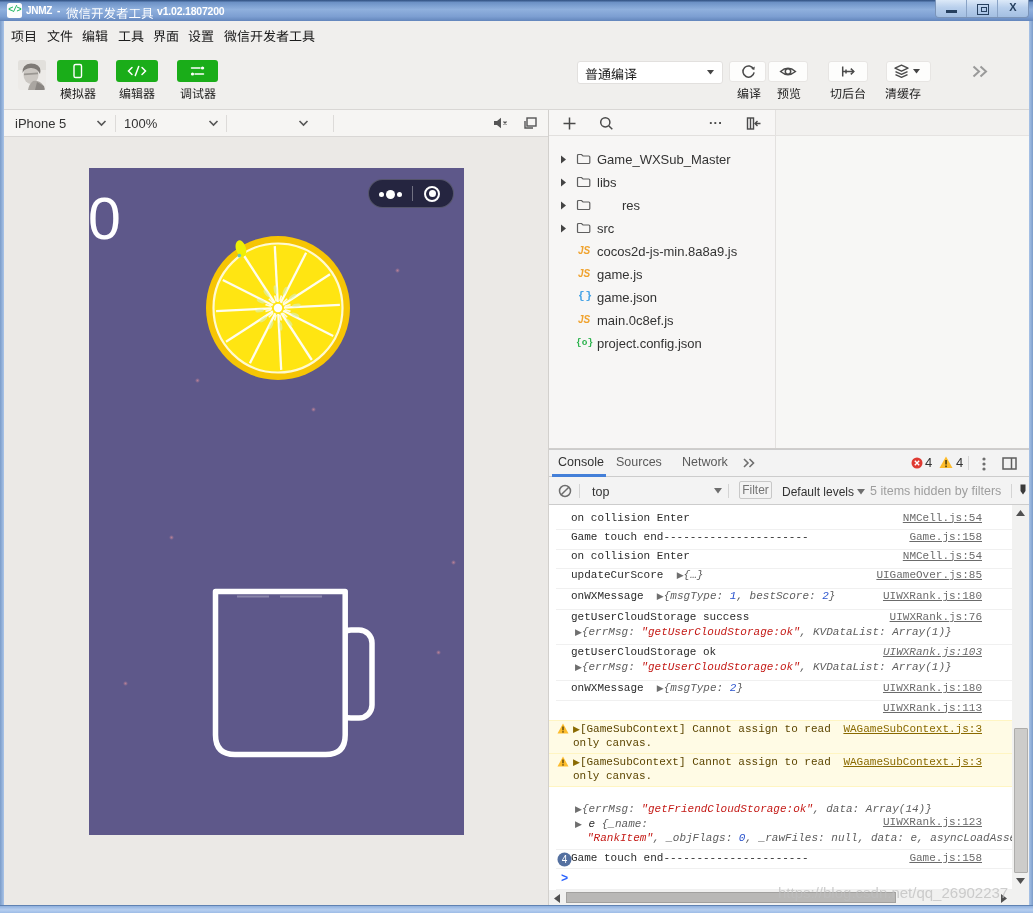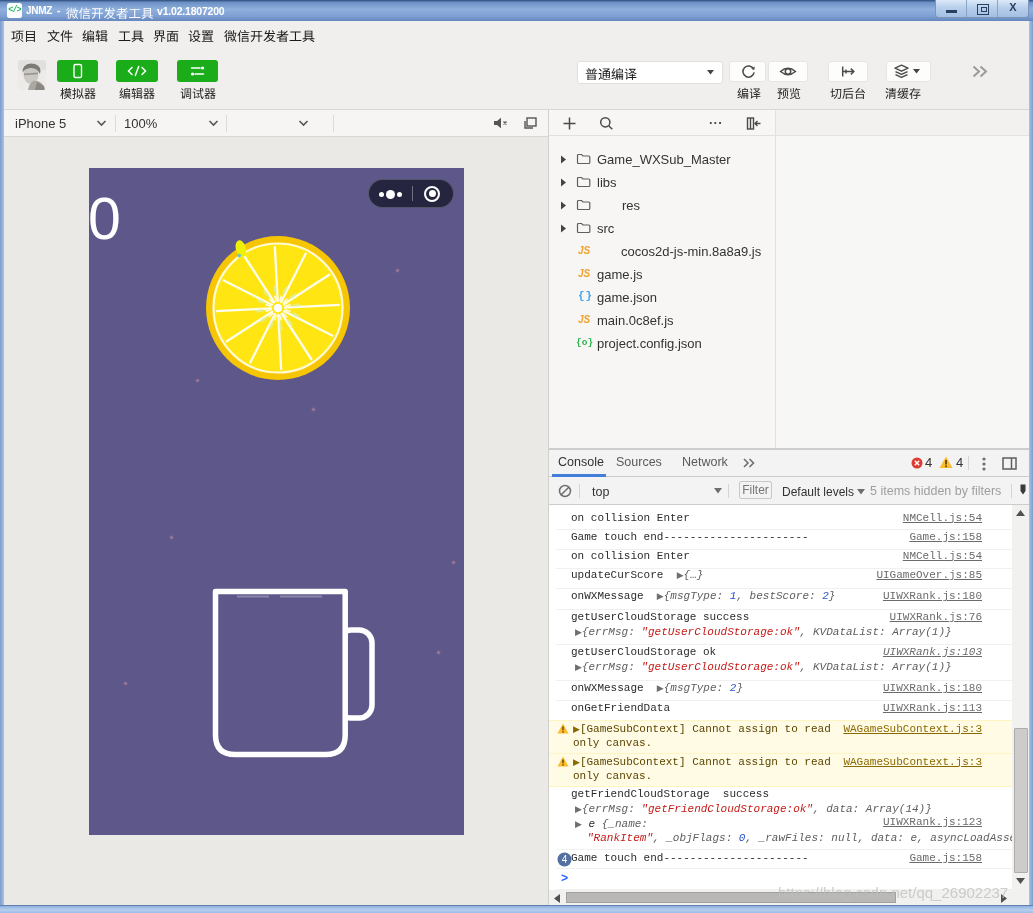--- a/index.html
+++ b/index.html
@@ -337,21 +337,21 @@
   </svg>
 <div class="abs" style="left:622px;top:197.5px;font:13px 'Liberation Sans';color:#333;">res</div>
 <svg class="abs" style="left:560px;top:223.5px" width="7" height="9">
     <path d="M1 0.5 L6 4.5 L1 8.5 Z" fill="#444"></path>
   </svg>
 <svg class="abs" style="left:576px;top:222px" width="15" height="12" viewBox="0 0 15 12">
 <path d="M1.5 2.5 Q1.5 1.5 2.5 1.5 L5.5 1.5 L7 3 L12.8 3 Q13.8 3 13.8 4 L13.8 9.5 Q13.8 10.5 12.8 10.5 L2.5 10.5 Q1.5 10.5 1.5 9.5 Z" fill="none" stroke="#5f5f5f" stroke-width="1.2"></path>
   </svg>
 <div class="abs" style="left:597px;top:220.5px;font:13px 'Liberation Sans';color:#333;">src</div>
 <div class="abs" style="left:578px;top:245px;color:#f0a32f;font:bold italic 10px 'Liberation Sans';">JS</div>
-<div class="abs" style="left:597px;top:243.5px;font:13px 'Liberation Sans';color:#333;margin-left:24px;">cocos2d-js-min.8a8a9.js</div>
+<div class="abs" style="left:597px;top:243.5px;font:13px 'Liberation Sans';color:#333;">cocos2d-js-min.8a8a9.js</div>
 <div class="abs" style="left:578px;top:268px;color:#f0a32f;font:bold italic 10px 'Liberation Sans';">JS</div>
 <div class="abs" style="left:597px;top:266.5px;font:13px 'Liberation Sans';color:#333;">game.js</div>
 <div class="abs" style="left:578px;top:290px;color:#45a3e6;font:bold 11px 'Liberation Mono';letter-spacing:1px;">{}</div>
 <div class="abs" style="left:597px;top:289.5px;font:13px 'Liberation Sans';color:#333;">game.json</div>
 <div class="abs" style="left:578px;top:314px;color:#f0a32f;font:bold italic 10px 'Liberation Sans';">JS</div>
 <div class="abs" style="left:597px;top:312.5px;font:13px 'Liberation Sans';color:#333;">main.0c8ef.js</div>
 <div class="abs" style="left:576px;top:337px;color:#2bb24c;font:bold 9.5px 'Liberation Mono';">{o}</div>
 <div class="abs" style="left:597px;top:335.5px;font:13px 'Liberation Sans';color:#333;">project.config.json</div>
 <div class="abs" id="console" style="left:549px;top:449px;width:480px;height:456px;background:#fff;">
 <div style="position:absolute;left:0px;top:0px;width:480px;height:28px;background:#f3f3f3;border-top:1px solid #ccc;border-bottom:1px solid #ccc;box-sizing:border-box;"></div>
@@ -428,42 +428,40 @@
 <div style="position:absolute;left:280px;top:161.9px;width:153px;height:16px;font:11px 'Liberation Mono';white-space:pre;text-align:right;"><span style="color:#6b6b6b;text-decoration:underline;">UIWXRank.js:76</span></div>
 <div style="position:absolute;left:26px;top:177.1px;width:414px;height:16px;font:11px 'Liberation Mono';white-space:pre;color:#2b2b2b;"><span style="color:#6e6e6e;font-size:9px;">▶</span><i style="color:#5d5d5d;">{errMsg: <span style="color:#c41a16;">"getUserCloudStorage:ok"</span>, KVDataList: Array(1)}</i></div>
 <div style="position:absolute;left:7px;top:195px;width:456px;height:1px;background:#f0f0f0;"></div>
 <div style="position:absolute;left:22px;top:196.9px;width:418px;height:16px;font:11px 'Liberation Mono';white-space:pre;color:#2b2b2b;">getUserCloudStorage ok</div>
 <div style="position:absolute;left:280px;top:196.9px;width:153px;height:16px;font:11px 'Liberation Mono';white-space:pre;text-align:right;"><span style="color:#6b6b6b;text-decoration:underline;font-style:italic;">UIWXRank.js:103</span></div>
 <div style="position:absolute;left:26px;top:212.1px;width:414px;height:16px;font:11px 'Liberation Mono';white-space:pre;color:#2b2b2b;"><span style="color:#6e6e6e;font-size:9px;">▶</span><i style="color:#5d5d5d;">{errMsg: <span style="color:#c41a16;">"getUserCloudStorage:ok"</span>, KVDataList: Array(1)}</i></div>
 <div style="position:absolute;left:7px;top:231px;width:456px;height:1px;background:#f0f0f0;"></div>
 <div style="position:absolute;left:22px;top:233.4px;width:418px;height:16px;font:11px 'Liberation Mono';white-space:pre;color:#2b2b2b;">onWXMessage  <span style="color:#6e6e6e;font-size:9px;">▶</span><i style="color:#5d5d5d;">{msgType: <span style="color:#2a53cd;">2</span>}</i></div>
 <div style="position:absolute;left:280px;top:233.4px;width:153px;height:16px;font:11px 'Liberation Mono';white-space:pre;text-align:right;"><span style="color:#6b6b6b;text-decoration:underline;">UIWXRank.js:180</span></div>
 <div style="position:absolute;left:7px;top:251.3px;width:456px;height:1px;background:#f0f0f0;"></div>
-<div style="position:absolute;left:22px;top:252.7px;width:418px;height:16px;font:11px 'Liberation Mono';white-space:pre;color:#2b2b2b;">onGetFriendData</div>
 <div style="position:absolute;left:280px;top:252.7px;width:153px;height:16px;font:11px 'Liberation Mono';white-space:pre;text-align:right;"><span style="color:#6b6b6b;text-decoration:underline;">UIWXRank.js:113</span></div>
 <div style="position:absolute;left:0px;top:270.5px;width:463px;height:33px;background:#fffbe5;border-top:1px solid #fff5c2;box-sizing:border-box;"></div>
 <div style="position:absolute;left:0px;top:303.5px;width:463px;height:33px;background:#fffbe5;border-top:1px solid #fff5c2;box-sizing:border-box;"></div>
 <div style="position:absolute;left:0px;top:336.5px;width:463px;height:1px;background:#fff5c2;"></div>
 <svg style="position:absolute;left:8px;top:273.5px" width="12" height="11">
       <path d="M6 0.5 L11.5 10.5 L0.5 10.5 Z" fill="#fdbc2c"></path>
       <rect x="5.3" y="3.5" width="1.4" height="3.8" fill="#59430a"></rect>
       <rect x="5.3" y="8.2" width="1.4" height="1.4" fill="#59430a"></rect>
     </svg>
 <div style="position:absolute;left:24px;top:273.5px;width:300px;height:16px;font:11px 'Liberation Mono';white-space:pre;color:#5c4500;"><span style="color:#8a6a00;font-size:9px;">▶</span>[GameSubContext] Cannot assign to read</div>
 <div style="position:absolute;left:280px;top:273.5px;width:153px;height:16px;font:11px 'Liberation Mono';white-space:pre;text-align:right;"><span style="color:#8a6a00;text-decoration:underline;">WAGameSubContext.js:3</span></div>
 <div style="position:absolute;left:24px;top:288px;width:200px;height:16px;font:11px 'Liberation Mono';white-space:pre;color:#5c4500;">only canvas.</div>
 <svg style="position:absolute;left:8px;top:306.5px" width="12" height="11">
       <path d="M6 0.5 L11.5 10.5 L0.5 10.5 Z" fill="#fdbc2c"></path>
       <rect x="5.3" y="3.5" width="1.4" height="3.8" fill="#59430a"></rect>
       <rect x="5.3" y="8.2" width="1.4" height="1.4" fill="#59430a"></rect>
     </svg>
 <div style="position:absolute;left:24px;top:306.5px;width:300px;height:16px;font:11px 'Liberation Mono';white-space:pre;color:#5c4500;"><span style="color:#8a6a00;font-size:9px;">▶</span>[GameSubContext] Cannot assign to read</div>
 <div style="position:absolute;left:280px;top:306.5px;width:153px;height:16px;font:11px 'Liberation Mono';white-space:pre;text-align:right;"><span style="color:#8a6a00;text-decoration:underline;">WAGameSubContext.js:3</span></div>
 <div style="position:absolute;left:24px;top:321px;width:200px;height:16px;font:11px 'Liberation Mono';white-space:pre;color:#5c4500;">only canvas.</div>
-<div style="position:absolute;left:22px;top:338.9px;width:418px;height:16px;font:11px 'Liberation Mono';white-space:pre;color:#2b2b2b;">getFriendCloudStorage  success</div>
 <div style="position:absolute;left:280px;top:338.9px;width:153px;height:16px;font:11px 'Liberation Mono';white-space:pre;text-align:right;margin-top:28px;"><span style="color:#6b6b6b;text-decoration:underline;">UIWXRank.js:123</span></div>
 <div style="position:absolute;left:26px;top:353.6px;width:414px;height:16px;font:11px 'Liberation Mono';white-space:pre;color:#2b2b2b;"><span style="color:#6e6e6e;font-size:9px;">▶</span><i style="color:#5d5d5d;">{errMsg: <span style="color:#c41a16;">"getFriendCloudStorage:ok"</span>, data: Array(14)}</i></div>
 <div style="position:absolute;left:26px;top:368.5px;width:414px;height:16px;font:11px 'Liberation Mono';white-space:pre;color:#2b2b2b;"><span style="color:#6e6e6e;font-size:9px;">▶</span> <i style="color:#2b2b2b;">e</i> <i style="color:#5d5d5d;">{_name:</i></div>
 <div style="position:absolute;left:38px;top:382.5px;width:402px;height:16px;font:11px 'Liberation Mono';white-space:pre;color:#2b2b2b;"><i style="color:#5d5d5d;"><span style="color:#c41a16;">"RankItem"</span>, _objFlags: <span style="color:#2a53cd;">0</span>, _rawFiles: <i style="color:#5d5d5d;">null</i>, data: e, asyncLoadAsse</i></div>
 <div style="position:absolute;left:7px;top:399.5px;width:456px;height:1px;background:#f0f0f0;"></div>
 <svg style="position:absolute;left:8px;top:403px" width="15" height="15">
       <circle cx="7.5" cy="7.5" r="7" fill="#5470a0"></circle>
       <text x="7.5" y="11" font-family="Liberation Sans" font-size="10" fill="#fff" text-anchor="middle">4</text>
     </svg>
 <div style="position:absolute;left:22px;top:402.8px;width:418px;height:16px;font:11px 'Liberation Mono';white-space:pre;color:#2b2b2b;">Game touch end----------------------</div>

